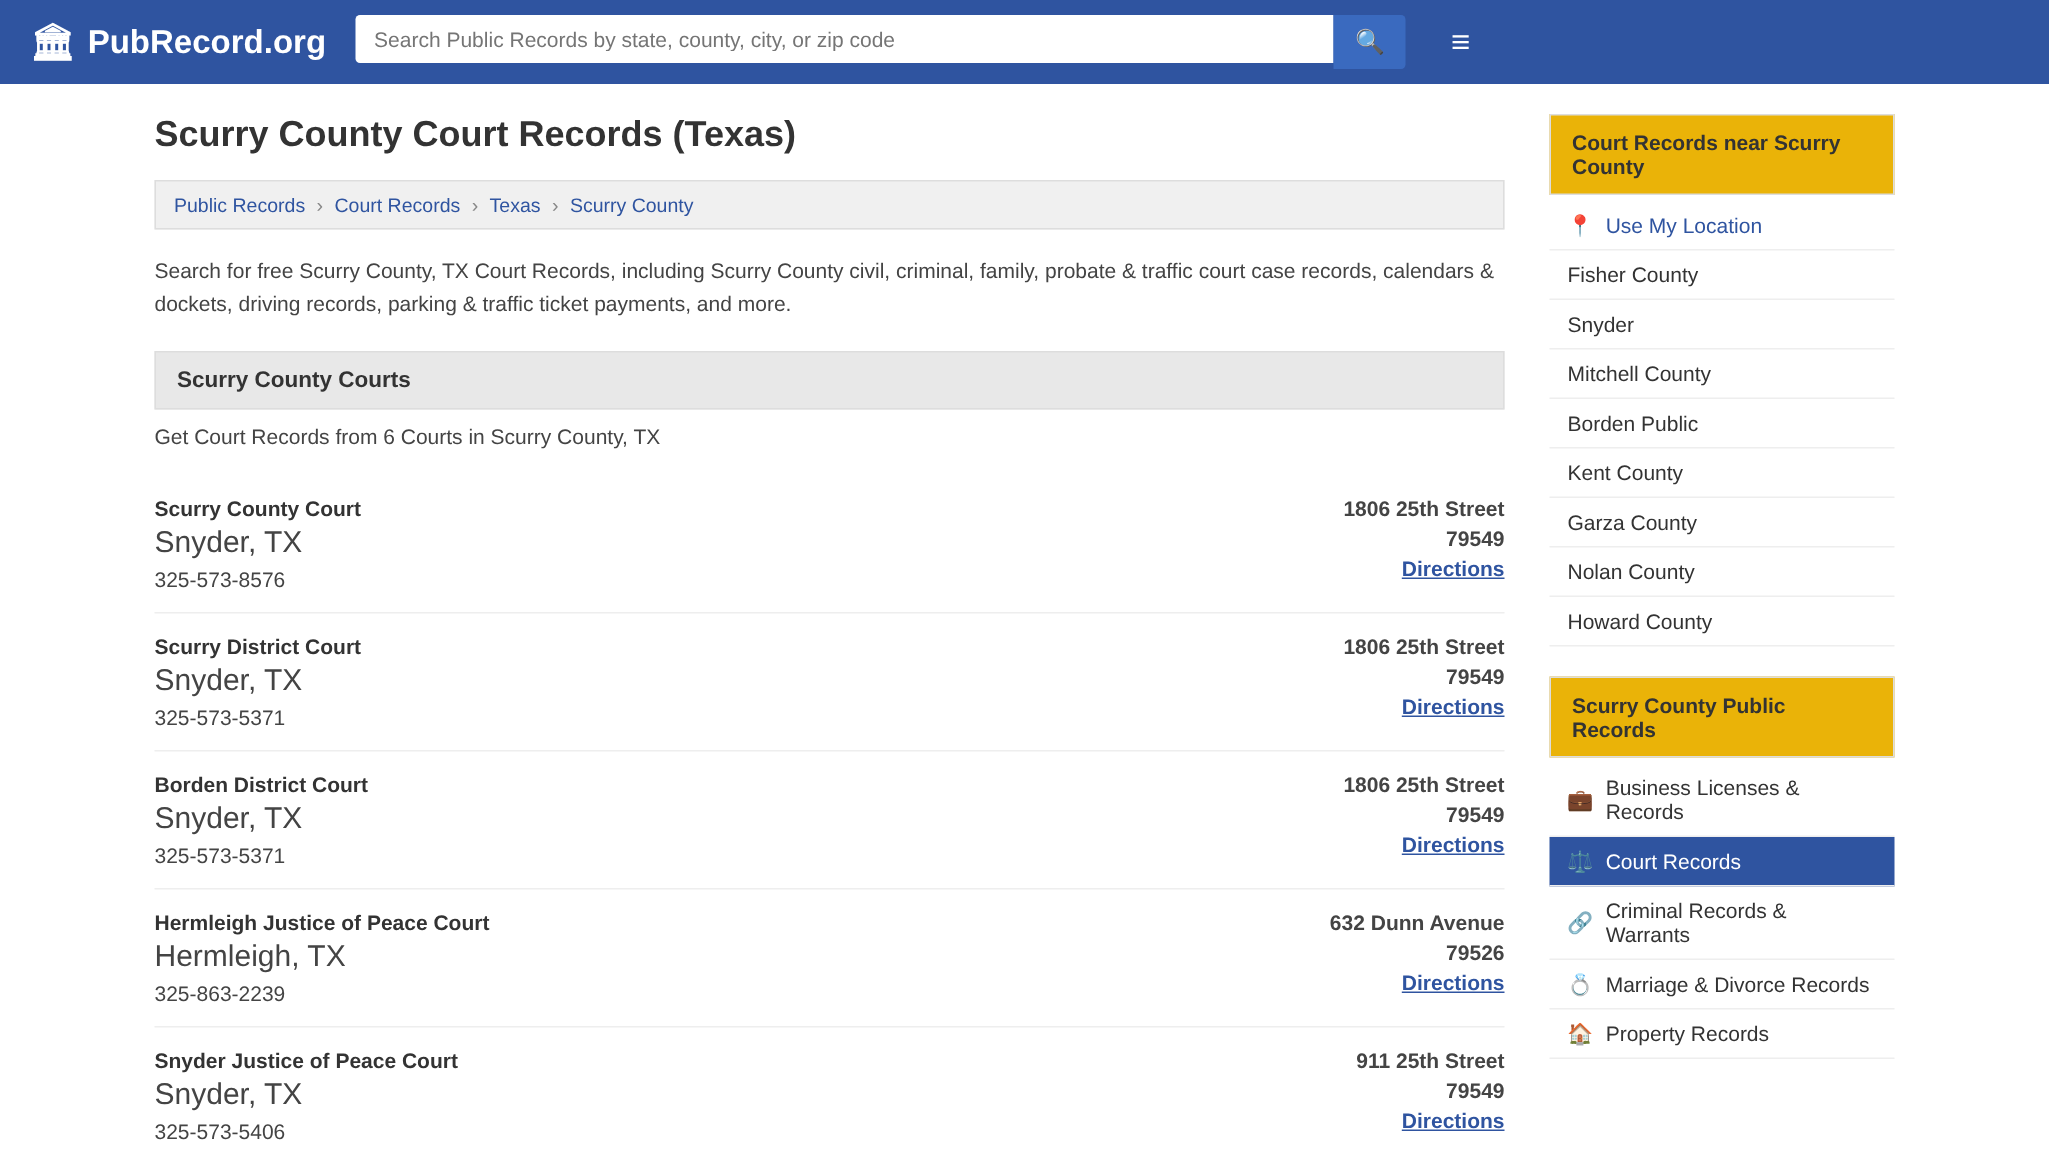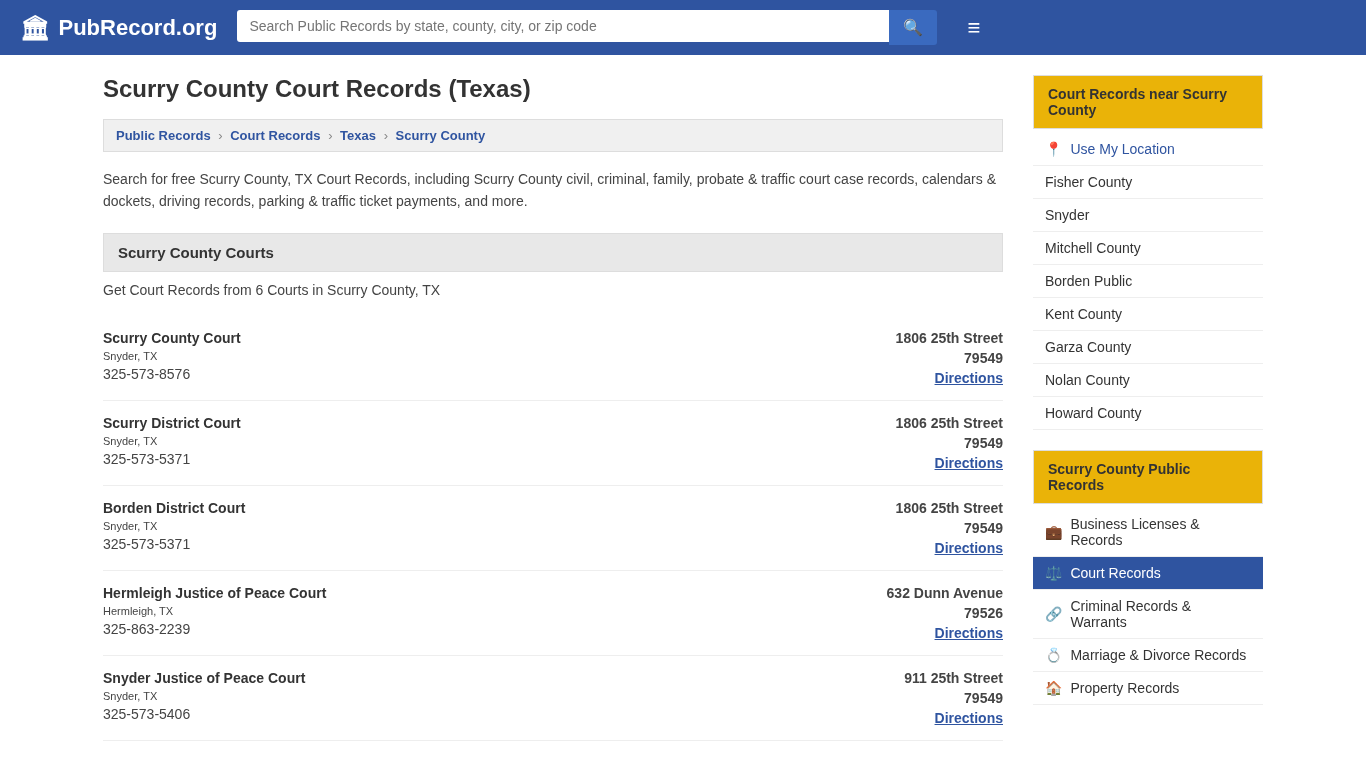--- a/index.html
+++ b/index.html
@@ -81,21 +81,21 @@
 
     
     #breadcrumb {
       background: #f0f0f0;
       padding: 8px 12px;
       font-size: 13px;
       color: #555;
       margin-bottom: 16px;
       border: 1px solid #ddd;
     }
-    #breadcrumb a { color: #2f54a0; text-decoration: none; font-weight: bold; }
+    #breadcrumb a { color: #2f54a0; text-decoration: none; }
     #breadcrumb span { margin: 0 4px; color: #888; }
 
     
     #description {
       font-size: 14px;
       color: #444;
       line-height: 1.6;
       margin-bottom: 20px;
     }
 
@@ -124,21 +124,21 @@
       border-bottom: 1px solid #eee;
     }
     .court-info-left {}
     .court-name {
       font-weight: bold;
       font-size: 14px;
       color: #333;
       margin-bottom: 4px;
     }
     .court-location {
-      font-size: 11px;
+      font-size: 20px;
       color: #444;
       margin-bottom: 4px;
     }
     .court-phone {
       font-size: 14px;
       color: #444;
     }
     .court-info-right {
       text-align: right;
       min-width: 160px;

